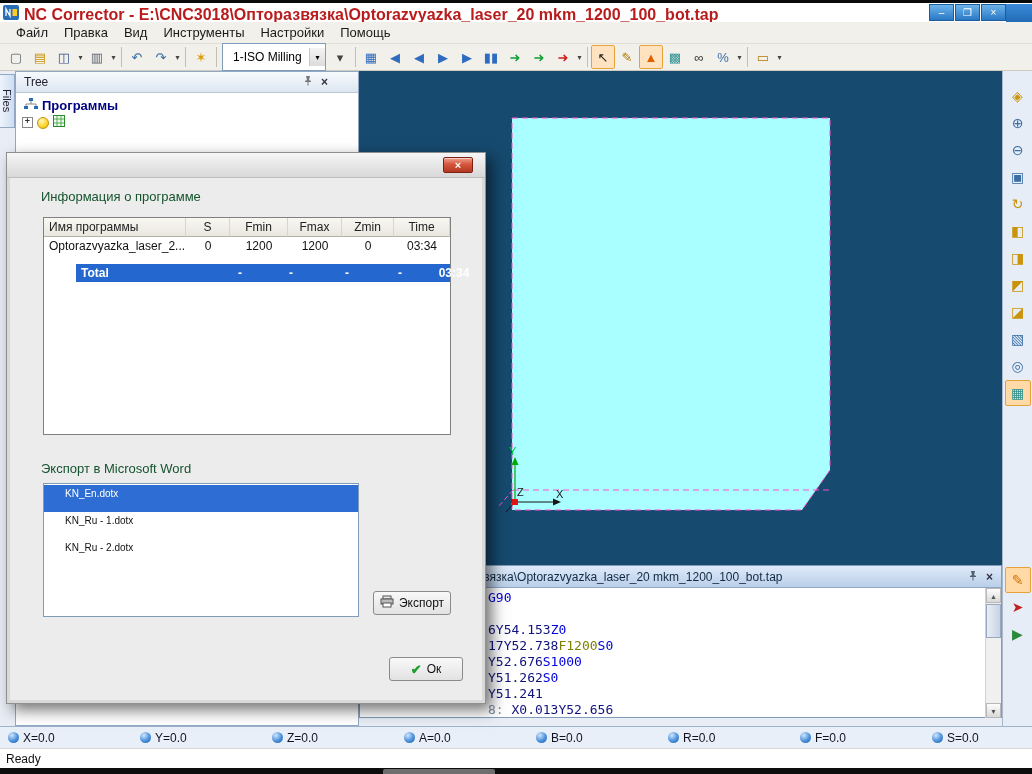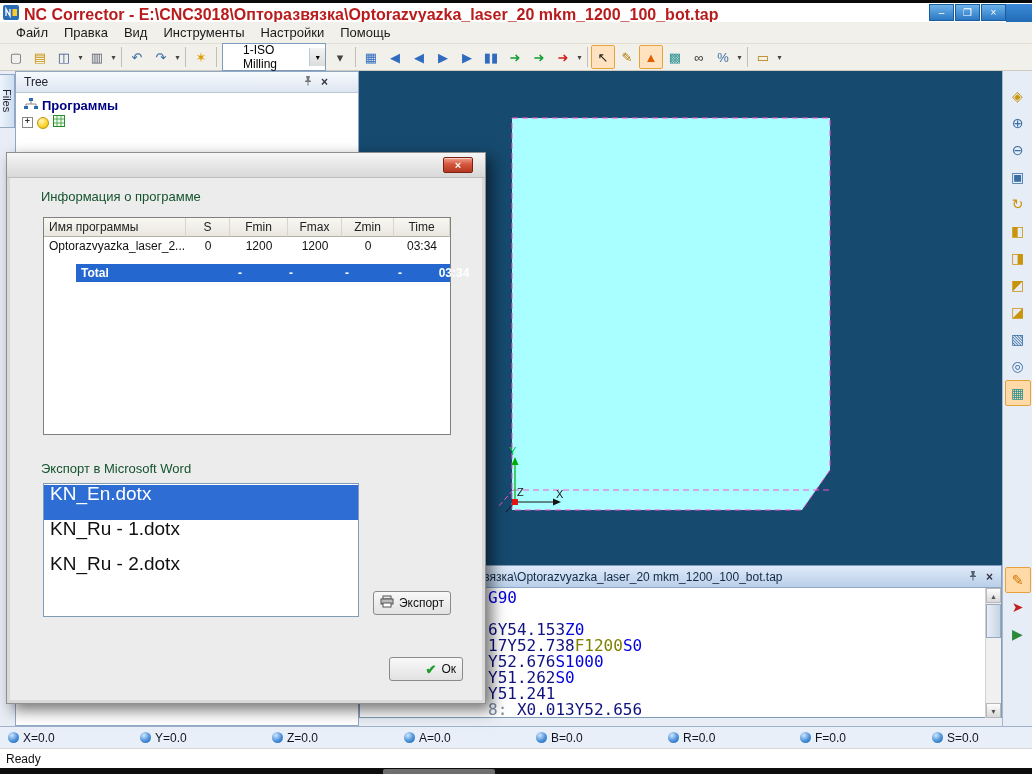--- a/index.html
+++ b/index.html
@@ -21,21 +21,21 @@
            border-bottom:1px solid #e2ded4;display:flex;align-items:center;padding-left:8px;box-sizing:border-box;}
   .menu-item{font-size:13px;color:#1a1a1a;padding:2px 8px;}
   .toolbar{position:absolute;left:0;top:44px;width:100%;height:27px;background:#f2f0ea;
            border-bottom:1px solid #cfcabf;display:flex;align-items:center;padding-left:4px;box-sizing:border-box;}
   .tbtn{width:22px;height:22px;display:flex;align-items:center;justify-content:center;font-size:13px;
         border:1px solid transparent;border-radius:2px;flex:0 0 auto;}
   .tbtn.sel{background:#ffe3c0;border-color:#e8a23c;}
   .dd{width:9px;height:22px;font-size:8px;color:#444;display:flex;align-items:center;justify-content:center;flex:0 0 auto;}
   .tsep{width:1px;height:20px;background:#c4bfb4;margin:0 3px;flex:0 0 auto;}
   .combo{width:104px;height:28px;border:1px solid #7f9db9;background:#fff;display:flex;align-items:center;
-         justify-content:space-between;font-size:12px;padding-left:20px;box-sizing:border-box;flex:0 0 auto;margin:16px 2px;}
+         justify-content:space-between;font-size:12px;padding-left:10px;box-sizing:border-box;flex:0 0 auto;margin:16px 2px;}
   .combo .ca{width:15px;height:18px;background:linear-gradient(#f4f4f4,#dcdcdc);border-left:1px solid #b5cbe0;
              font-size:8px;display:flex;align-items:center;justify-content:center;}
 
   
   .workspace-bg{position:absolute;left:0;top:71px;width:1032px;height:655px;background:#e9eef6;}
   .files-tab{position:absolute;left:0;top:74px;width:15px;height:54px;background:linear-gradient(90deg,#eef4fc,#cdddf0);
              border:1px solid #93a8c4;border-left:none;box-sizing:border-box;display:flex;align-items:center;justify-content:center;}
   .files-tab span{writing-mode:vertical-rl;font-size:11px;color:#223;}
   .tree-panel{position:absolute;left:15px;top:71px;width:344px;height:655px;background:#fff;
               border:1px solid #93a8c4;box-sizing:border-box;}
@@ -61,21 +61,21 @@
         font-size:14px;border:1px solid transparent;border-radius:2px;flex:0 0 auto;}
   .rbtn.sel{background:#ffd9a6;border-color:#e8a23c;}
 
   
   .code-panel{position:absolute;left:359px;top:565px;width:643px;height:153px;background:#fff;
               border:1px solid #7f9db9;box-sizing:border-box;}
   .cp-header{height:21px;background:linear-gradient(#dfeafa,#b9cfe8);border-bottom:1px solid #8fa8c8;
              display:flex;align-items:center;font-size:12px;padding:0 6px;color:#102a43;}
   .cp-title{flex:1;white-space:nowrap;overflow:hidden;}
   .cp-body{position:relative;height:130px;overflow:hidden;}
-  .code-lines{position:absolute;left:0;top:2px;right:16px;font-family:"DejaVu Sans Mono","Liberation Mono",monospace;font-size:16px;}
+  .code-lines{position:absolute;left:0;top:2px;right:16px;font-family:"DejaVu Sans Mono","Liberation Mono",monospace;font-size:13px;}
   .code-line{height:16px;line-height:16px;padding-left:128px;white-space:pre;}
   .tk-n{color:#7a8aa0;} .tk-c{color:#10127f;} .tk-g{color:#0000e0;} .tk-f{color:#808000;}
   .cp-scroll{position:absolute;right:0;top:0;width:16px;height:130px;background:#f0f0f0;border-left:1px solid #d0d0d0;box-sizing:border-box;}
   .sarr{height:15px;font-size:7px;color:#555;text-align:center;line-height:15px;background:linear-gradient(#fdfdfd,#d8d8d8);border:1px solid #b8b8b8;box-sizing:border-box;}
   .sarr.down{position:absolute;bottom:0;left:0;right:0;}
   .sthumb{position:absolute;top:16px;left:0;right:0;height:34px;background:linear-gradient(90deg,#e8eef6,#c8d4e4);border:1px solid #98a8c0;box-sizing:border-box;}
 
   
   .statusbar{position:absolute;left:0;top:726px;width:100%;height:22px;background:#e8eff9;border-top:1px solid #9fb2cc;
              display:flex;align-items:center;padding-left:8px;box-sizing:border-box;font-size:12px;color:#112;}
@@ -101,23 +101,23 @@
   .ptable-box{position:absolute;left:36px;top:64px;width:408px;height:218px;background:#fff;border:1px solid #808080;box-sizing:border-box;}
   .ptable{display:grid;grid-template-columns:142px 44px 58px 54px 52px 56px;}
   .cell{height:18px;font-size:12px;display:flex;align-items:center;justify-content:center;overflow:hidden;white-space:nowrap;}
   .cell.left{justify-content:flex-start;padding-left:5px;}
   .hc{background:linear-gradient(#f8f7f2,#e9e7df);border-right:1px solid #d9d5ca;border-bottom:1px solid #b5b1a5;color:#222;}
   .dc{color:#111;}
   .tgap{height:9px;}
   .ttotal{background:#2468cf;margin-left:32px;}
   .tc{color:#fff;font-weight:bold;}
   .listbox{position:absolute;left:36px;top:330px;width:316px;height:134px;background:#fff;border:1px solid #7f9db9;box-sizing:border-box;padding-top:1px;}
-  .li{height:35px;line-height:17px;font-size:19px;padding-left:6px;color:#111;white-space:nowrap;}
+  .li{height:27px;line-height:17px;font-size:10px;padding-left:21px;color:#111;white-space:nowrap;}
   .li.sel{background:#2e6ed4;color:#fff;}
-  .btn{position:absolute;display:flex;align-items:center;justify-content:flex-end;gap:5px;
+  .btn{position:absolute;display:flex;align-items:center;justify-content:center;gap:5px;
        background:linear-gradient(#f9f9f9,#e2e2e2);border:1px solid #8a8a8a;border-radius:3px;
        font-size:12px;color:#111;font-family:inherit;box-sizing:border-box;}
   .btn.export{left:366px;top:438px;width:78px;height:24px;}
   .btn.ok{left:382px;top:504px;width:74px;height:24px;}
   .chk{color:#1f9e2e;font-size:13px;font-weight:bold;}
 </style>
 </head>
 <body>
 
 <div id="app">

